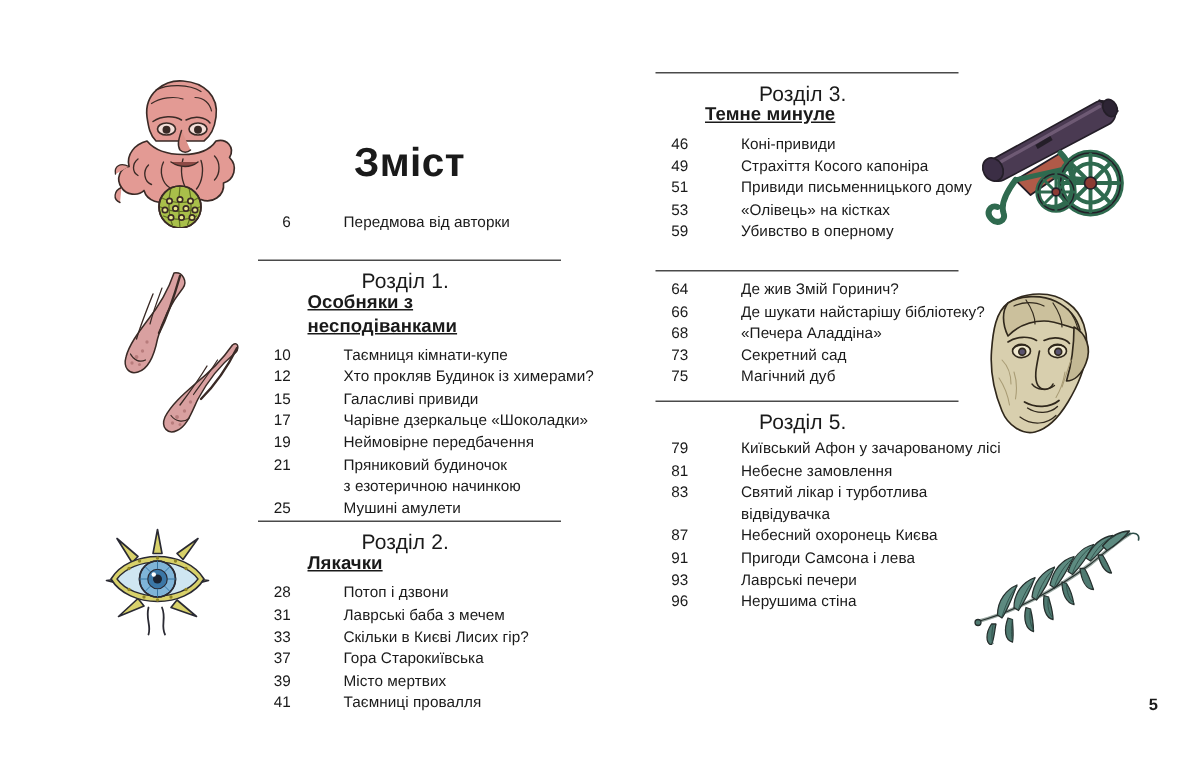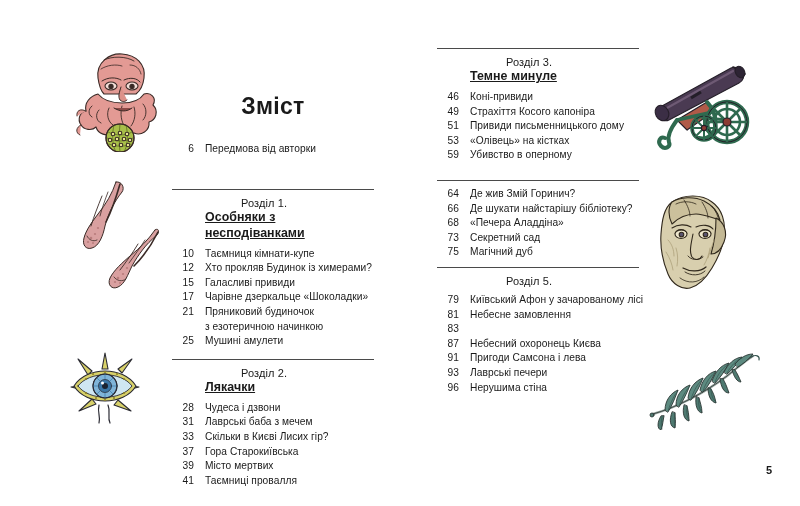--- a/index.html
+++ b/index.html
@@ -18,33 +18,34 @@
   
   .col{position:absolute;width:202px;}
   .col-left{left:172px;top:0;}
   .col-right{left:437px;top:0;}
 
   
   .toc-title{
     position:absolute;
     left:172px;top:95px;width:202px;
     text-align:center;
-    font-size:23px;
+    font-size:27px;
     font-weight:700;
     letter-spacing:.3px;
     line-height:1;
   }
 
   
   .entry{
     display:flex;
     align-items:baseline;
     font-size:10.2px;
     line-height:14.6px;
     white-space:nowrap;
+    gap:24px;
   }
   .entry .num{
     width:22px;
     flex:0 0 22px;
     text-align:right;
     font-size:10.2px;
     letter-spacing:.1px;
   }
   .entry .ttl{
     padding-left:11px;
@@ -56,21 +57,21 @@
   .rule{
     height:0;
     border-top:1px solid #4a4a4a;
     margin:0;
   }
   .sect-head{
     padding-left:33px;
     padding-top:7px;
   }
   .sect-kicker{
-    font-size:11px;
+    font-size:14px;
     line-height:12px;
     letter-spacing:.1px;
     padding-left:36px;
   }
   .sect-name{
     font-size:12.4px;
     font-weight:700;
     line-height:16px;
     letter-spacing:.05px;
     text-decoration:underline;
@@ -394,21 +395,21 @@
 
   <div class="col col-left" style="top:142px;">
 
     <div>
       <div class="entry">
         <span class="num">6</span>
         <span class="ttl">Передмова від авторки</span>
       </div>
     </div>
 
-    <div style="margin-top:32px;">
+    <div style="margin-top:16px;">
       <div class="rule"></div>
       <div class="sect-head">
         <div class="sect-kicker">Розділ 1.</div>
         <div class="sect-name">Особняки з несподіванками</div>
       </div>
       <div class="entries">
         <div class="entry">
           <span class="num">10</span>
           <span class="ttl">Таємниця кімнати-купе</span>
         </div>
@@ -416,45 +417,49 @@
           <span class="num">12</span>
           <span class="ttl">Хто прокляв Будинок із химерами?</span>
         </div>
         <div class="entry">
           <span class="num">15</span>
           <span class="ttl">Галасливі привиди</span>
         </div>
         <div class="entry">
           <span class="num">17</span>
           <span class="ttl">Чарівне дзеркальце «Шоколадки»</span>
+        </div>
+        <div class="entry">
+          <span class="num">19</span>
+          <span class="ttl">Неймовірне передбачення</span>
         </div>
         <div class="entry">
           <span class="num">21</span>
           <span class="ttl">
             <span>Пряниковий будиночок</span>
             <span class="cont">з езотеричною начинкою</span>
           </span>
         </div>
         <div class="entry">
           <span class="num">25</span>
           <span class="ttl">Мушині амулети</span>
         </div>
       </div>
     </div>
 
-    <div style="margin-top:10px;">
+    <div style="margin-top:0;">
       <div class="rule"></div>
       <div class="sect-head">
         <div class="sect-kicker">Розділ 2.</div>
         <div class="sect-name">Лякачки</div>
       </div>
       <div class="entries">
         <div class="entry">
           <span class="num">28</span>
-          <span class="ttl">Чудеса і дзвони</span>
+          <span class="ttl">Потоп і дзвони</span>
         </div>
         <div class="entry">
           <span class="num">31</span>
           <span class="ttl">Лаврські баба з мечем</span>
         </div>
         <div class="entry">
           <span class="num">33</span>
           <span class="ttl">Скільки в Києві Лисих гір?</span>
         </div>
         <div class="entry">
@@ -540,20 +545,24 @@
         <div class="entry">
           <span class="num">79</span>
           <span class="ttl">Київський Афон у зачарованому лісі</span>
         </div>
         <div class="entry">
           <span class="num">81</span>
           <span class="ttl">Небесне замовлення</span>
         </div>
         <div class="entry">
           <span class="num">83</span>
+          <span class="ttl">
+            <span>Святий лікар і турботлива</span>
+            <span class="cont">відвідувачка</span>
+          </span>
         </div>
         <div class="entry">
           <span class="num">87</span>
           <span class="ttl">Небесний охоронець Києва</span>
         </div>
         <div class="entry">
           <span class="num">91</span>
           <span class="ttl">Пригоди Самсона і лева</span>
         </div>
         <div class="entry">

